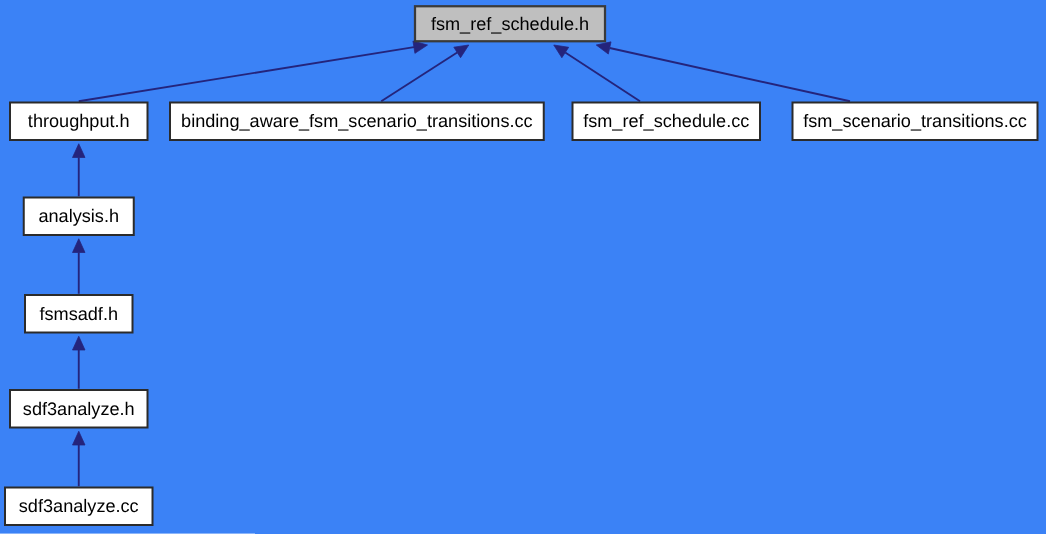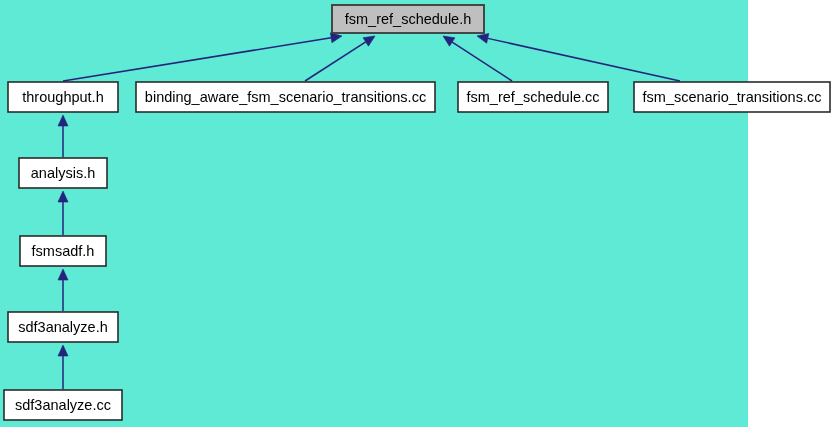--- a/index.html
+++ b/index.html
@@ -8,23 +8,23 @@
     background: #ffffff;
   }
   body {
     width: 837px;
     height: 427px;
     font-family: "Liberation Sans", sans-serif;
     overflow: hidden;
   }
   #graph-root {
     position: relative;
-    width: 748px;
+    width: 837px;
     height: 427px;
-    background: #5eead4;
+    background: #3b82f6;
   }
   svg#graph-svg {
     position: absolute;
     left: 0;
     top: 0;
     width: 837px;
     height: 427px;
     display: block;
   }
   .node-box {

